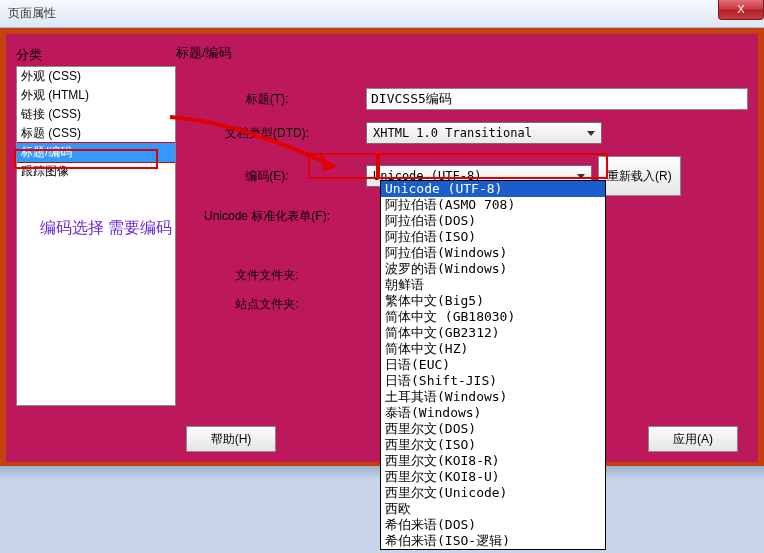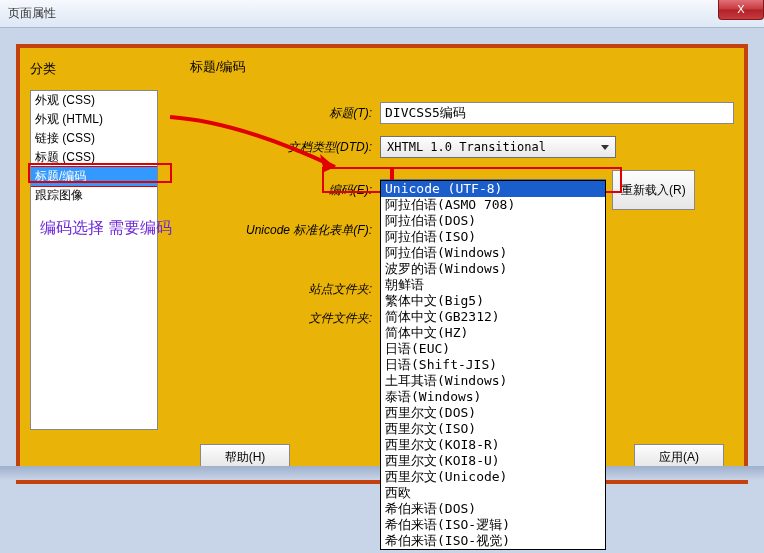--- a/index.html
+++ b/index.html
@@ -32,35 +32,35 @@
     border-top: none;
     border-radius: 0 0 4px 4px;
     color: #fff;
     text-align: center;
     line-height: 18px;
     font-size: 11px;
     font-family: Arial;
     cursor: pointer;
   }
   .dialog-body {
-    background: #eab308;
-    margin: 16px;
+    background: #be185d;
+    margin: 0;
     height: 440px;
-    border: 4px solid #c2410c;
+    border: 6px solid #c2410c;
     position: relative;
     padding: 8px 10px 10px 10px;
   }
   .section-label {
     font-size: 13px;
     color: #000;
   }
   .sidebar {
     position: absolute;
-    left: 10px; top: 42px;
-    width: 128px;
+    left: 10px; top: 32px;
+    width: 160px;
     height: 340px;
     border: 1px solid #888;
     background: #fff;
     overflow: hidden;
   }
   .sidebar-item {
     padding: 1px 4px;
     font-size: 12px;
     white-space: nowrap;
     cursor: pointer;
@@ -86,24 +86,23 @@
     margin-bottom: 26px;
     color: #000;
   }
   .form-row {
     display: flex;
     align-items: center;
     margin-bottom: 12px;
   }
   .form-label {
     width: 190px;
-    text-align: right;
+    text-align: center;
     padding-right: 8px;
     color: #000;
-    font-style: italic;
   }
   .text-input {
     flex: 1;
     height: 22px;
     font-family: monospace, "Courier New";
     font-size: 13px;
     border: 1px solid #888;
     padding: 1px 4px;
     background: #fff;
   }
@@ -256,24 +255,24 @@
       <div class="encoding-select-hl"></div>
     </div>
 
     <div class="form-row">
       <div class="form-label">Unicode 标准化表单(F):</div>
     </div>
 
     <div style="height:30px;"></div>
 
     <div class="form-row">
+      <div class="form-label">文件文件夹:</div>
+    </div>
+    <div class="form-row">
       <div class="form-label">站点文件夹:</div>
-    </div>
-    <div class="form-row">
-      <div class="form-label">文件文件夹:</div>
     </div>
   </div>
 
   <button class="help-btn">帮助(H)</button>
   <button class="apply-btn">应用(A)</button>
 </div>
 
 <div class="bottom-shadow"></div>
 
 <div class="red-note">编码选择 需要编码</div>
@@ -285,20 +284,21 @@
 
 <div class="dropdown-list" id="dropdown">
     <div class="dropdown-item sel">Unicode (UTF-8)</div>
     <div class="dropdown-item">阿拉伯语(ASMO 708)</div>
     <div class="dropdown-item">阿拉伯语(DOS)</div>
     <div class="dropdown-item">阿拉伯语(ISO)</div>
     <div class="dropdown-item">阿拉伯语(Windows)</div>
     <div class="dropdown-item">波罗的语(Windows)</div>
     <div class="dropdown-item">朝鲜语</div>
     <div class="dropdown-item">繁体中文(Big5)</div>
+    <div class="dropdown-item">简体中文 (GB18030)</div>
     <div class="dropdown-item">简体中文(GB2312)</div>
     <div class="dropdown-item">简体中文(HZ)</div>
     <div class="dropdown-item">日语(EUC)</div>
     <div class="dropdown-item">日语(Shift-JIS)</div>
     <div class="dropdown-item">土耳其语(Windows)</div>
     <div class="dropdown-item">泰语(Windows)</div>
     <div class="dropdown-item">西里尔文(DOS)</div>
     <div class="dropdown-item">西里尔文(ISO)</div>
     <div class="dropdown-item">西里尔文(KOI8-R)</div>
     <div class="dropdown-item">西里尔文(KOI8-U)</div>

